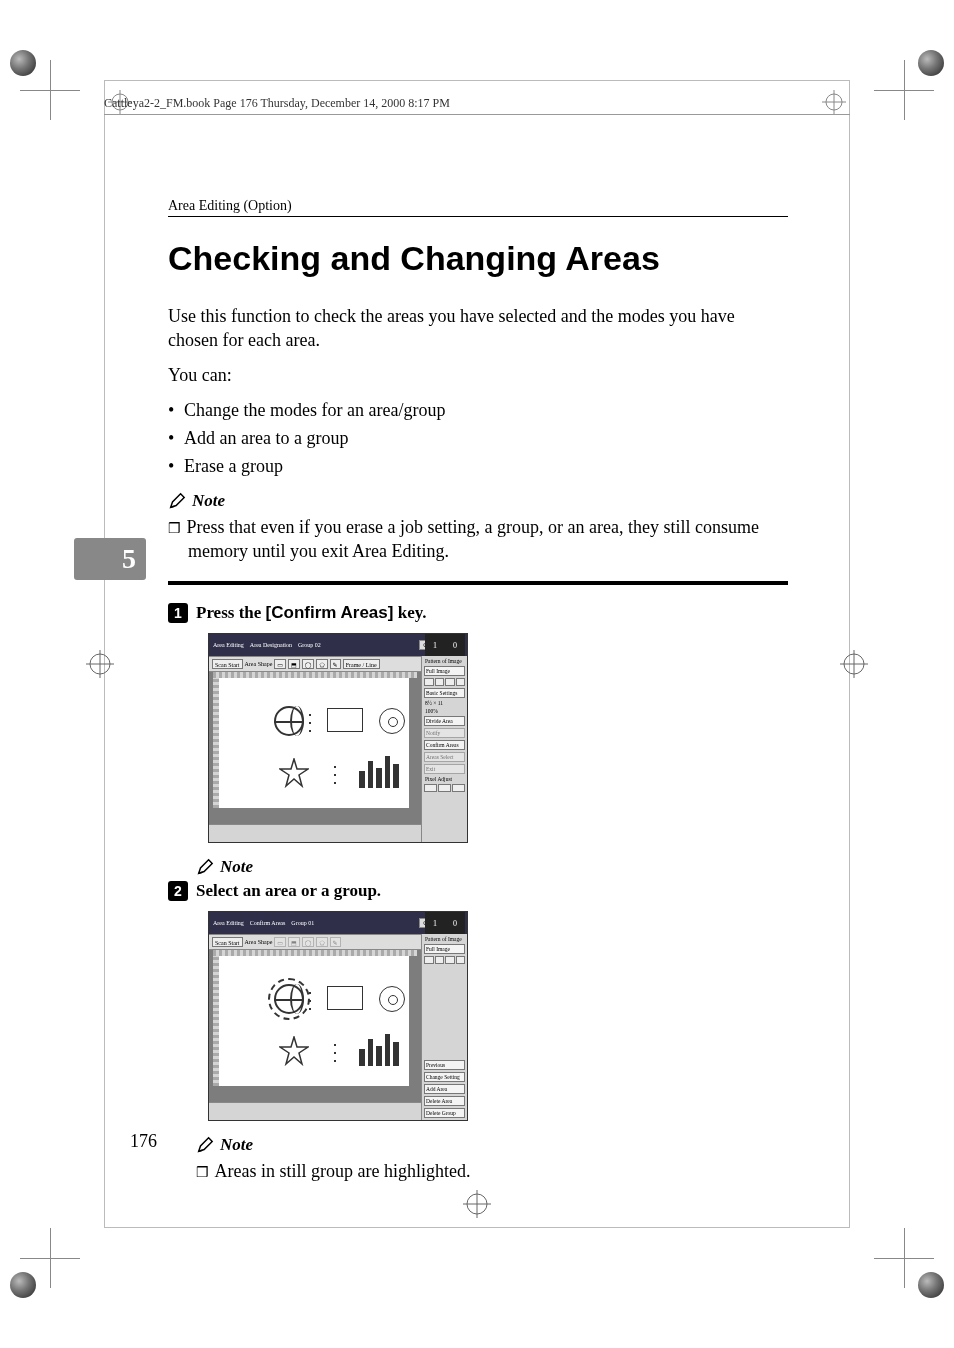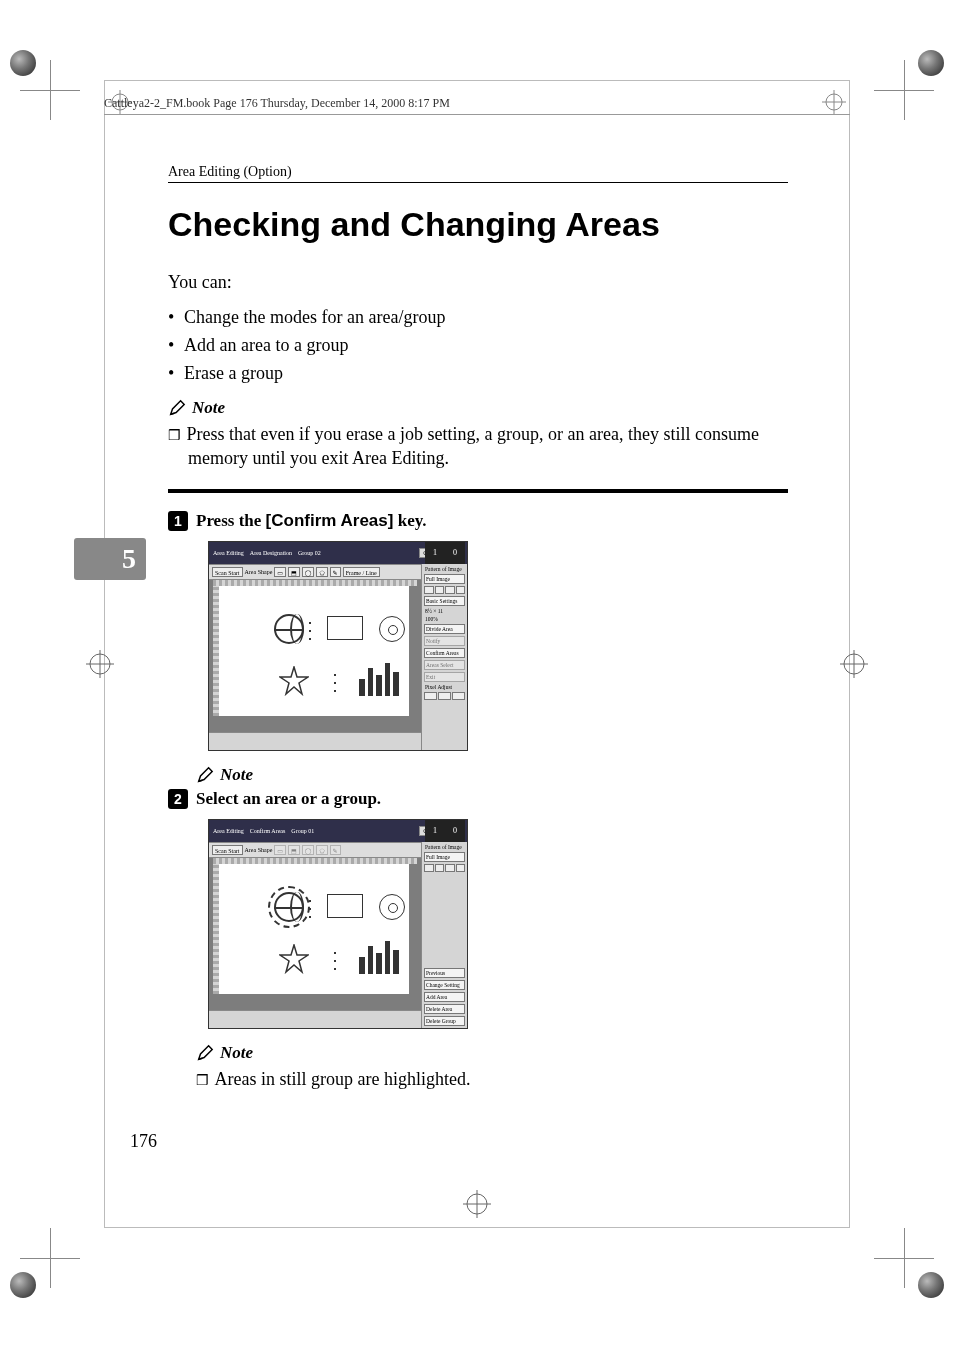--- a/index.html
+++ b/index.html
@@ -30,21 +30,21 @@
   .reg-mark.top-left-small { left: 106px; top: 88px; }
   .reg-mark svg { width: 100%; height: 100%; }
   .thin-frame { position: absolute; left: 104px; top: 80px; right: 104px; bottom: 120px; border: 1px solid #bbb; }
 
   .header-line { position: absolute; left: 104px; top: 96px; font-size: 12px; color: #333; white-space: nowrap; }
   .header-rule { position: absolute; left: 104px; top: 114px; right: 104px; height: 1px; background: #999; }
 
   
   .content { position: absolute; left: 168px; top: 164px; width: 620px; }
 
-  .running-head { font-size: 14px; margin-bottom: 2px; }
+  .running-head { font-size: 14px; margin-bottom: 2px; margin-top: 34px; }
   .running-rule { height: 1px; background: #000; margin-bottom: 22px; width: 620px; }
 
   .title { font-family: Arial, Helvetica, sans-serif; font-weight: 700; font-size: 34px; margin-bottom: 26px; }
 
   .para { font-size: 18px; line-height: 1.35; margin-bottom: 10px; }
   ul.bullets { list-style: none; padding-left: 16px; margin-bottom: 10px; }
   ul.bullets li { font-size: 18px; line-height: 1.55; }
   ul.bullets li::before { content: "•"; display: inline-block; width: 16px; margin-left: -16px; }
 
   .note-head { display: flex; align-items: center; gap: 6px; font-style: italic; font-family: Georgia, "Times New Roman", serif; font-weight: 700; font-size: 17px; margin: 6px 0 4px 0; }
@@ -151,20 +151,21 @@
 <div class="chapter-tab">
       <span>5</span>
     </div>
 
 <div class="content">
   <div class="running-head">Area Editing (Option)</div>
   <div class="running-rule"></div>
 
   <h1 class="title">Checking and Changing Areas</h1>
 
+  <p class="para">Use this function to check the areas you have selected and the modes you have chosen for each area.</p>
   <p class="para">You can:</p>
 
   <ul class="bullets">
     <li>Change the modes for an area/group</li>
     <li>Add an area to a group</li>
     <li>Erase a group</li>
   </ul>
 
   <div class="note-head">
     <span class="note-icon">

